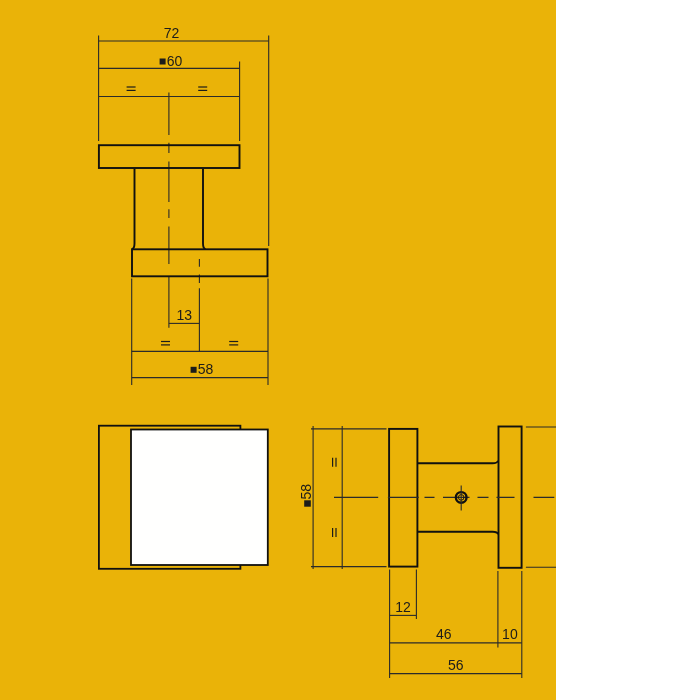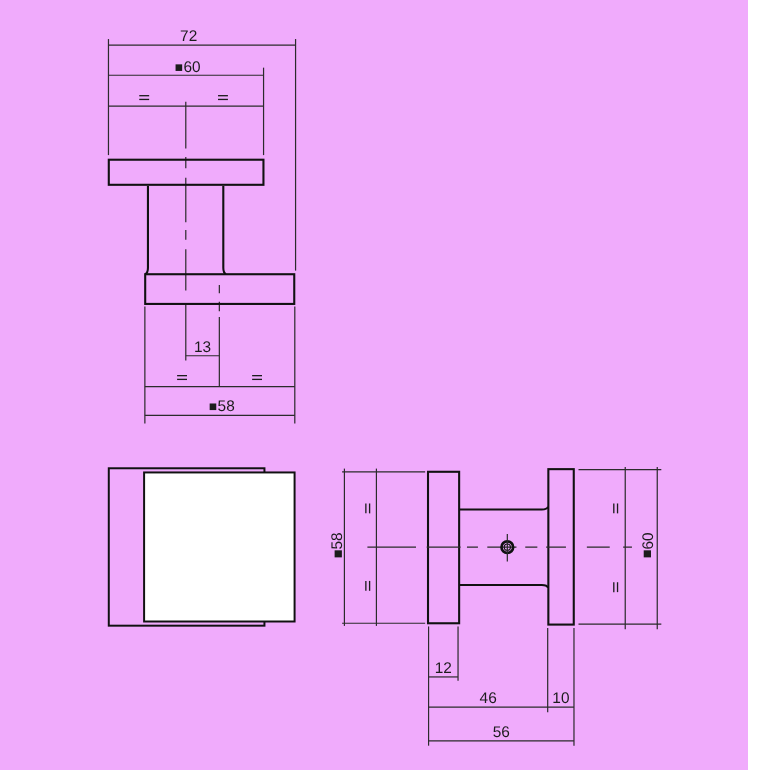--- a/index.html
+++ b/index.html
@@ -1,17 +1,17 @@
 <!DOCTYPE html>
 <html><head>
 <meta charset="utf-8">
 <title>Knob drawing</title>
 <style>
   html,body{margin:0;padding:0;background:#ffffff;}
-  .page{width:680px;height:700px;position:relative;background:#f0abfc;overflow:hidden;}
+  .page{width:556px;height:700px;position:relative;background:#eab308;overflow:hidden;}
   svg{position:absolute;left:0;top:0;}
   text{font-family:"Liberation Sans", sans-serif;fill:#1c1c1c;}
 </style>
 </head>
 <body>
 <div class="page">
 <svg width="700" height="700" viewBox="0 0 700 700">
   <defs></defs>
   <g fill="none" stroke-linecap="butt" opacity="0.999">
 

